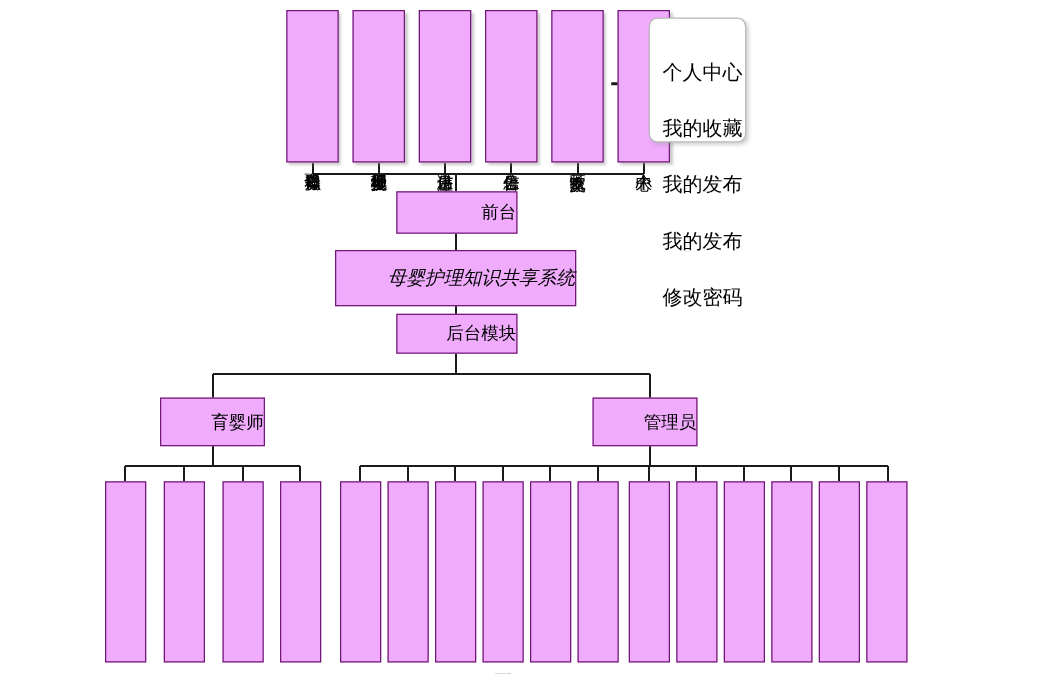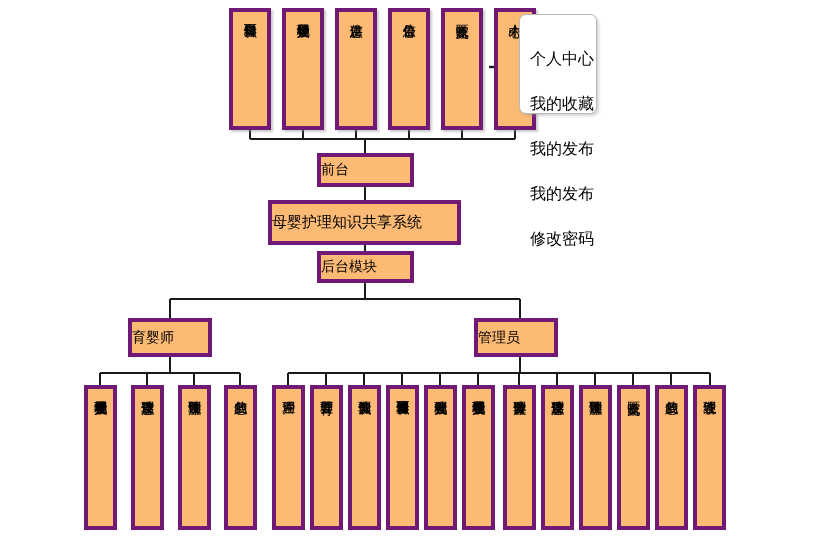--- a/index.html
+++ b/index.html
@@ -22,26 +22,26 @@
     position: absolute;
     left: 0;
     top: 0;
     width: 839px;
     height: 539px;
     pointer-events: none;
   }
   .node {
     position: absolute;
     box-sizing: border-box;
-    border: 4px solid #701a75;
-    background: #fdba74;
+    border: 1px solid #701a75;
+    background: #f0abfc;
     color: #000000;
     display: flex;
     align-items: center;
-    justify-content: flex-start;
+    justify-content: flex-end;
     z-index: 2;
   }
   .node.shadow {
     box-shadow: 2px 2px 2px rgba(140,140,140,0.45);
   }
   
   .vnode {
     writing-mode: vertical-rl;
     text-orientation: upright;
     font-size: 13px;
@@ -55,20 +55,21 @@
     text-orientation: upright;
     display: block;
   }
   
   .hnode {
     font-size: 14px;
     white-space: nowrap;
   }
   .hnode.big {
     font-size: 15px;
+    font-style: italic;
   }
   
   .callout {
     position: absolute;
     box-sizing: border-box;
     border: 1px solid #b9b9b9;
     border-radius: 7px;
     background: #ffffff;
     box-shadow: 2px 2px 3px rgba(150,150,150,0.4);
     font-size: 16px;

